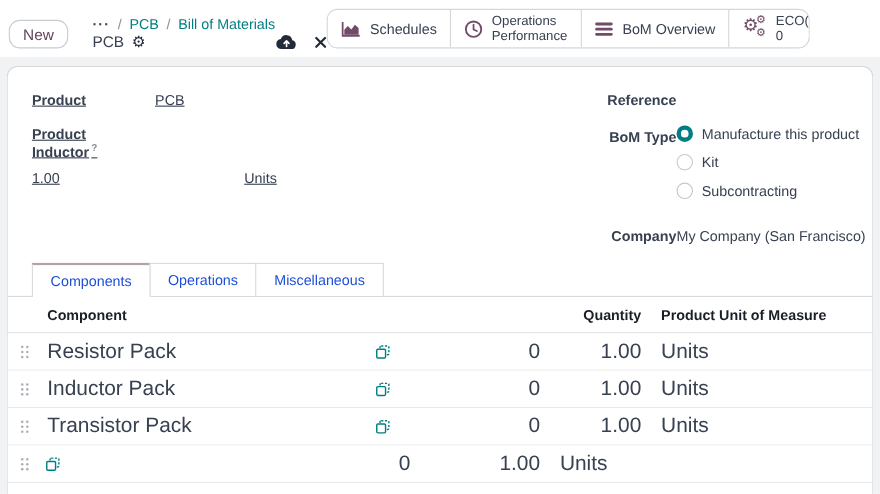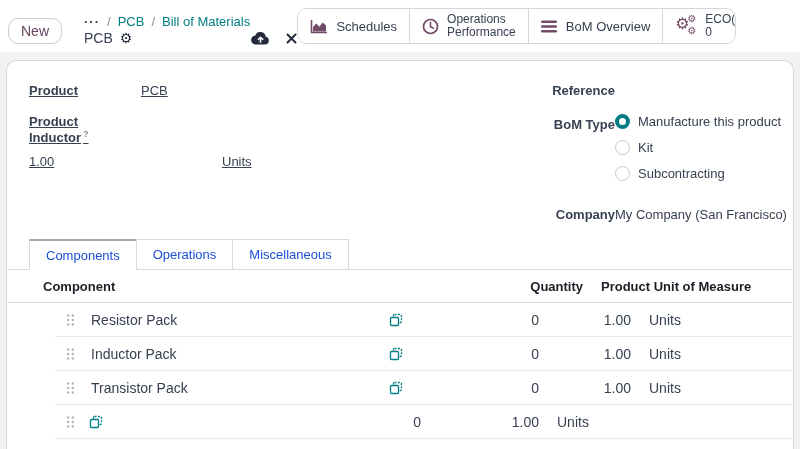--- a/index.html
+++ b/index.html
@@ -54,21 +54,21 @@
   
   .tabs { display:flex; padding-left:22px; border-bottom:1px solid #d8dadd; height:31px; align-items:flex-end; }
   .tab { display:flex; align-items:center; padding:0 16px; height:30px; border:1px solid #d8dadd; border-bottom:none; background:#fff; font-size:13px; color:#1d4ed8; cursor:pointer; }
   .tab + .tab { margin-left:-1px; }
   .tab.active { border-top:2px solid #b2a2ac; margin-bottom:-1px; height:31px; padding-bottom:1px; }
 
   
   .bom-grid { }
   .t-row { display:grid; grid-template-columns:30px 300px 48px 118px 92px 1fr; align-items:center; }
   .t-head { height:33px; border-bottom:1px solid #dadce0; font-weight:700; font-size:13px; color:#1a1f27; }
-  .t-line { height:34px; border-bottom:1px solid #e8eaec; font-size:14px; color:#374151; background:#fff;margin-left:48px; }
+  .t-line { height:34px; border-bottom:1px solid #e8eaec; font-size:19px; color:#374151; background:#fff; }
   .c-handle { display:flex; justify-content:center; cursor:grab; }
   .c-name { padding-left:6px; }
   .t-head .c-name { padding-left:6px; }
   .c-copy { padding-left:4px; display:flex; align-items:center; cursor:pointer; }
   .c-count { text-align:right; padding-right:12px; }
   .c-qty { text-align:right; padding-right:12px; }
   .c-uom { padding-left:6px; }
 </style>
 </head>
 <body>

